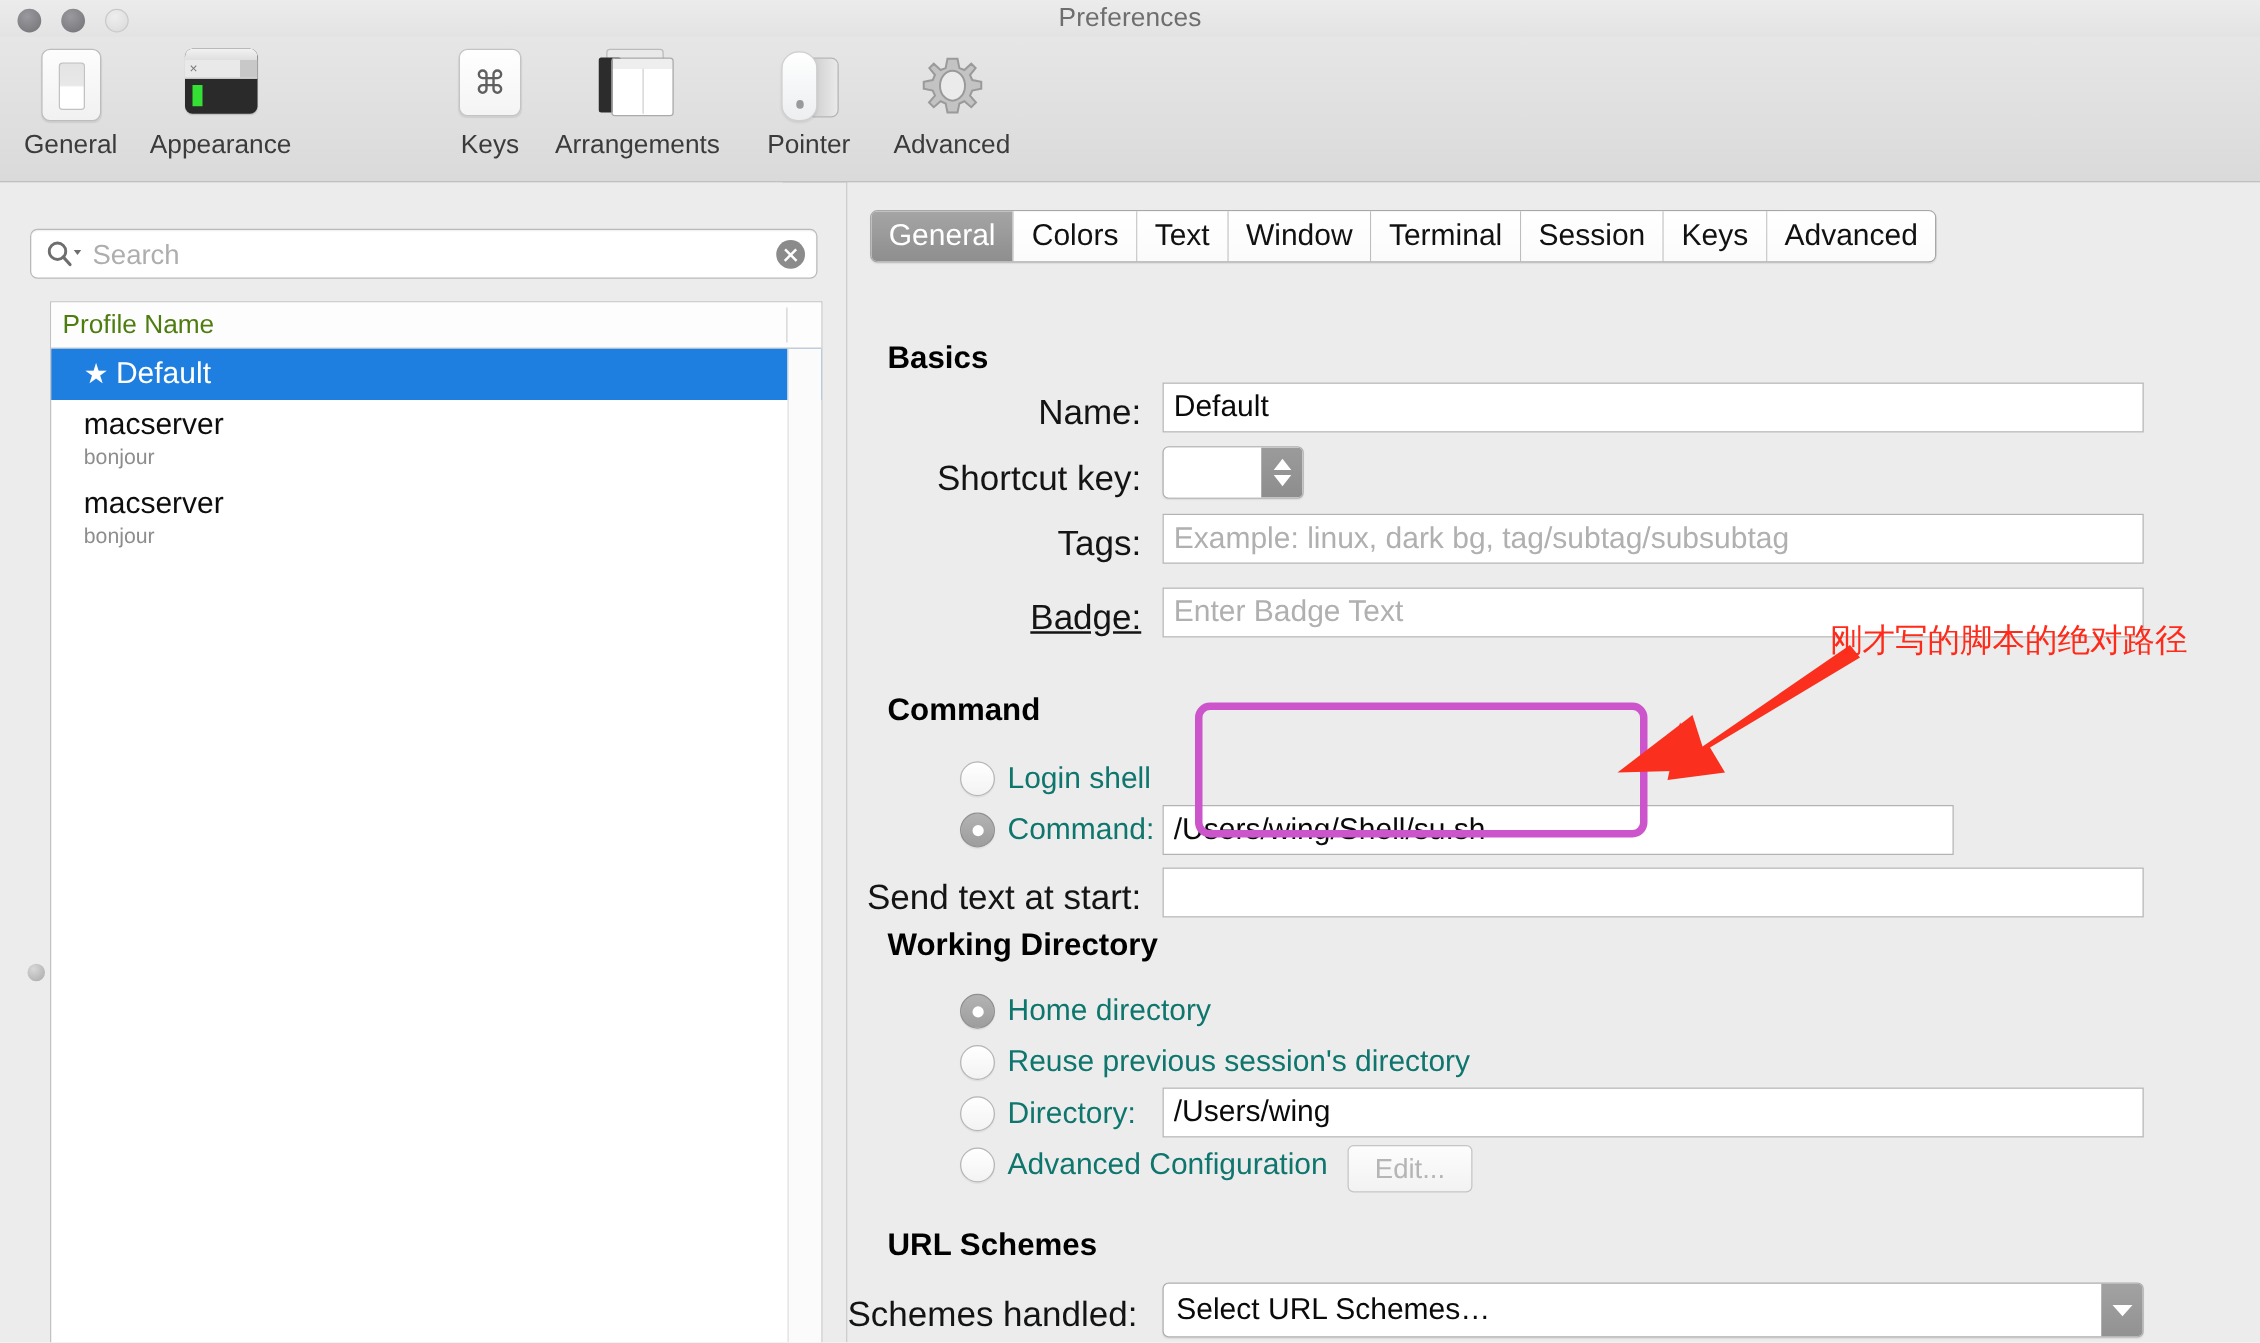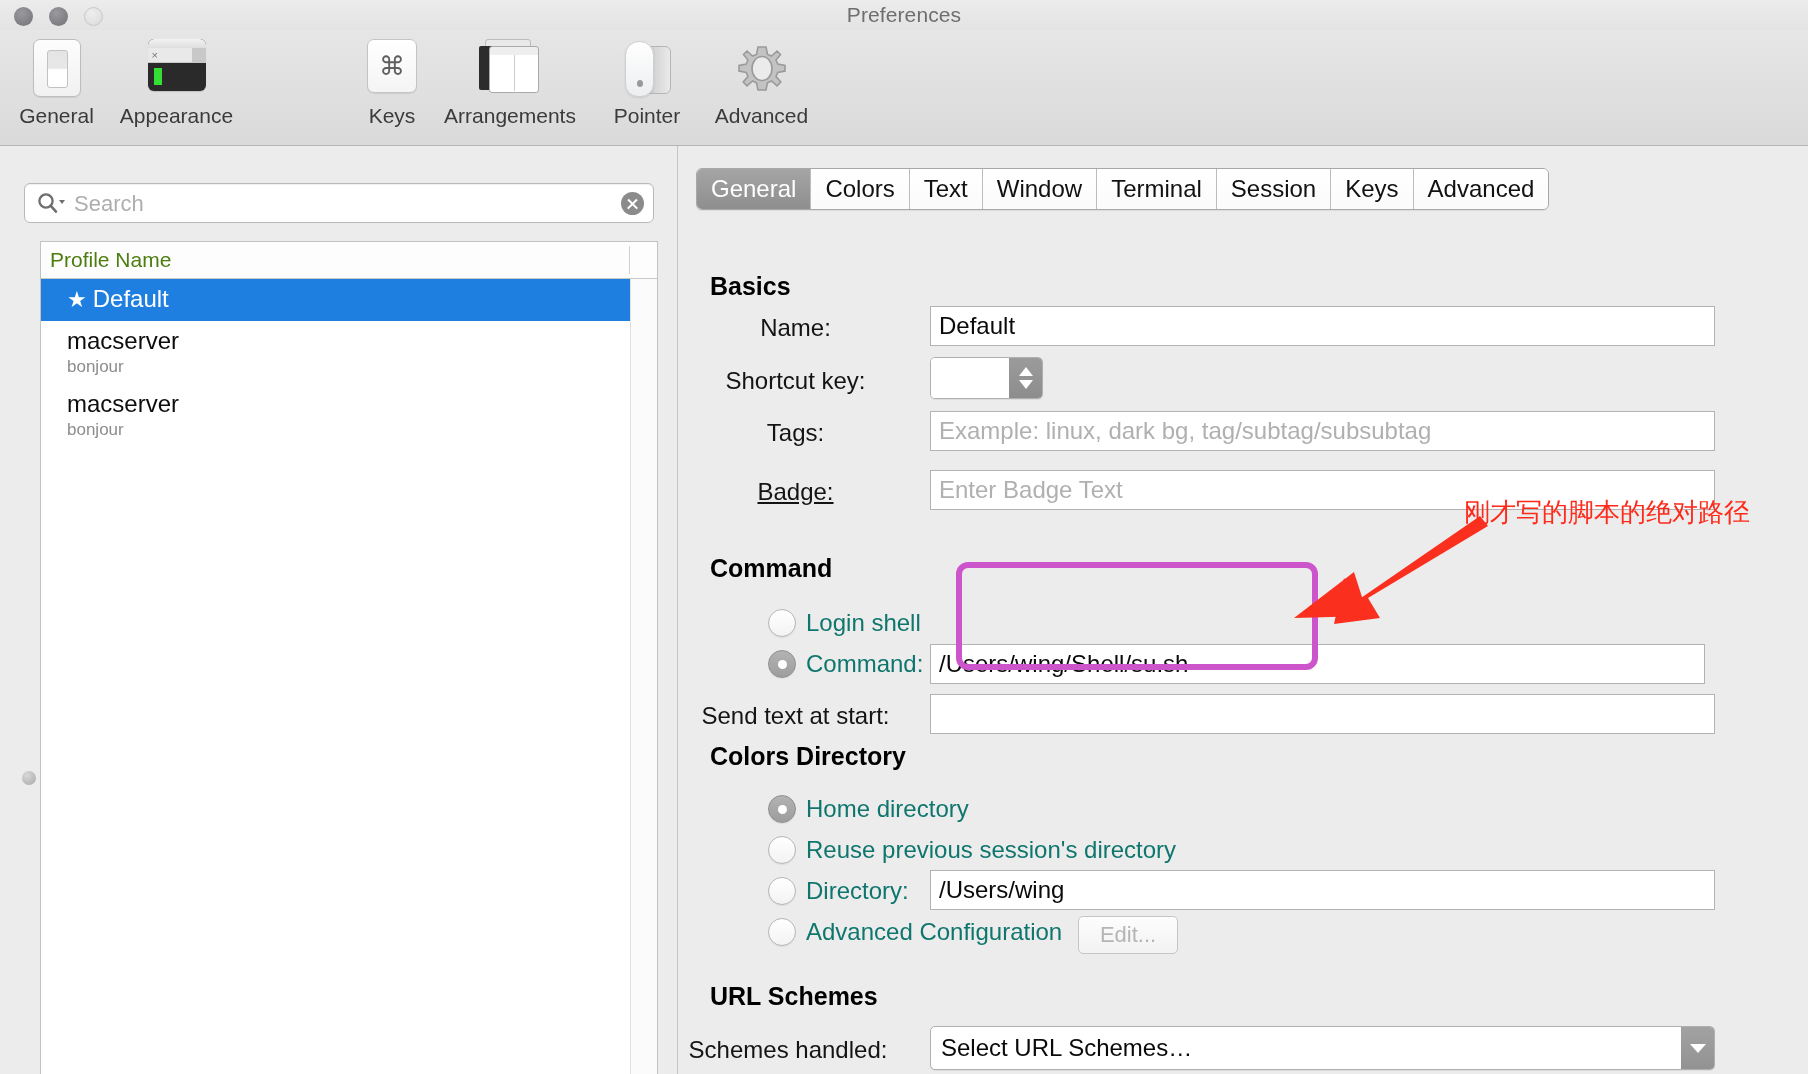--- a/index.html
+++ b/index.html
@@ -288,23 +288,23 @@
   
   #content { position: absolute; left: 0; top: 68px; width: 1130px; bottom: 0; }
   .sec-title {
     position: absolute;
     font-size: 25px;
     font-weight: bold;
     color: #000;
   }
   .fld-label {
     position: absolute;
-    font-size: 24px;
+    font-size: 28px;
     color: #141414;
-    text-align: center;
+    text-align: right;
     white-space: nowrap;
   }
   .txtfield {
     position: absolute;
     box-sizing: border-box;
     background: #ffffff;
     border: 1px solid #b3b3b3;
     font-family: "Liberation Sans", sans-serif;
     font-size: 24px;
     color: #0a0a0a;
@@ -565,26 +565,26 @@
 
       <div class="radio-row" style="left:90px;top:395px;">
         <div class="radio"></div>
         <div class="radio-label">Login shell</div>
       </div>
 
       <div class="radio-row" style="left:90px;top:436px;">
         <div class="radio on"></div>
         <div class="radio-label">Command:</div>
       </div>
-      <input class="txtfield" style="left: 252px; top: 430px; width: 775px; height: 40px;" type="text" value="/Users/wing/Shell/su.sh">
+      <input class="txtfield" style="left: 252px; top: 430px; width: 633px; height: 40px;" type="text" value="/Users/wing/Shell/su.sh">
 
       <div class="fld-label" style="left:0;top:488px;width:235px;">Send text at start:</div>
       <input class="txtfield" style="left: 252px; top: 480px; width: 785px; height: 40px;" type="text">
 
-      <div class="sec-title" style="left:32px;top:528px;">Colors Directory</div>
+      <div class="sec-title" style="left:32px;top:528px;">Working Directory</div>
 
       <div class="radio-row" style="left:90px;top:581px;">
         <div class="radio on"></div>
         <div class="radio-label">Home directory</div>
       </div>
 
       <div class="radio-row" style="left:90px;top:622px;">
         <div class="radio"></div>
         <div class="radio-label">Reuse previous session's directory</div>
       </div>

